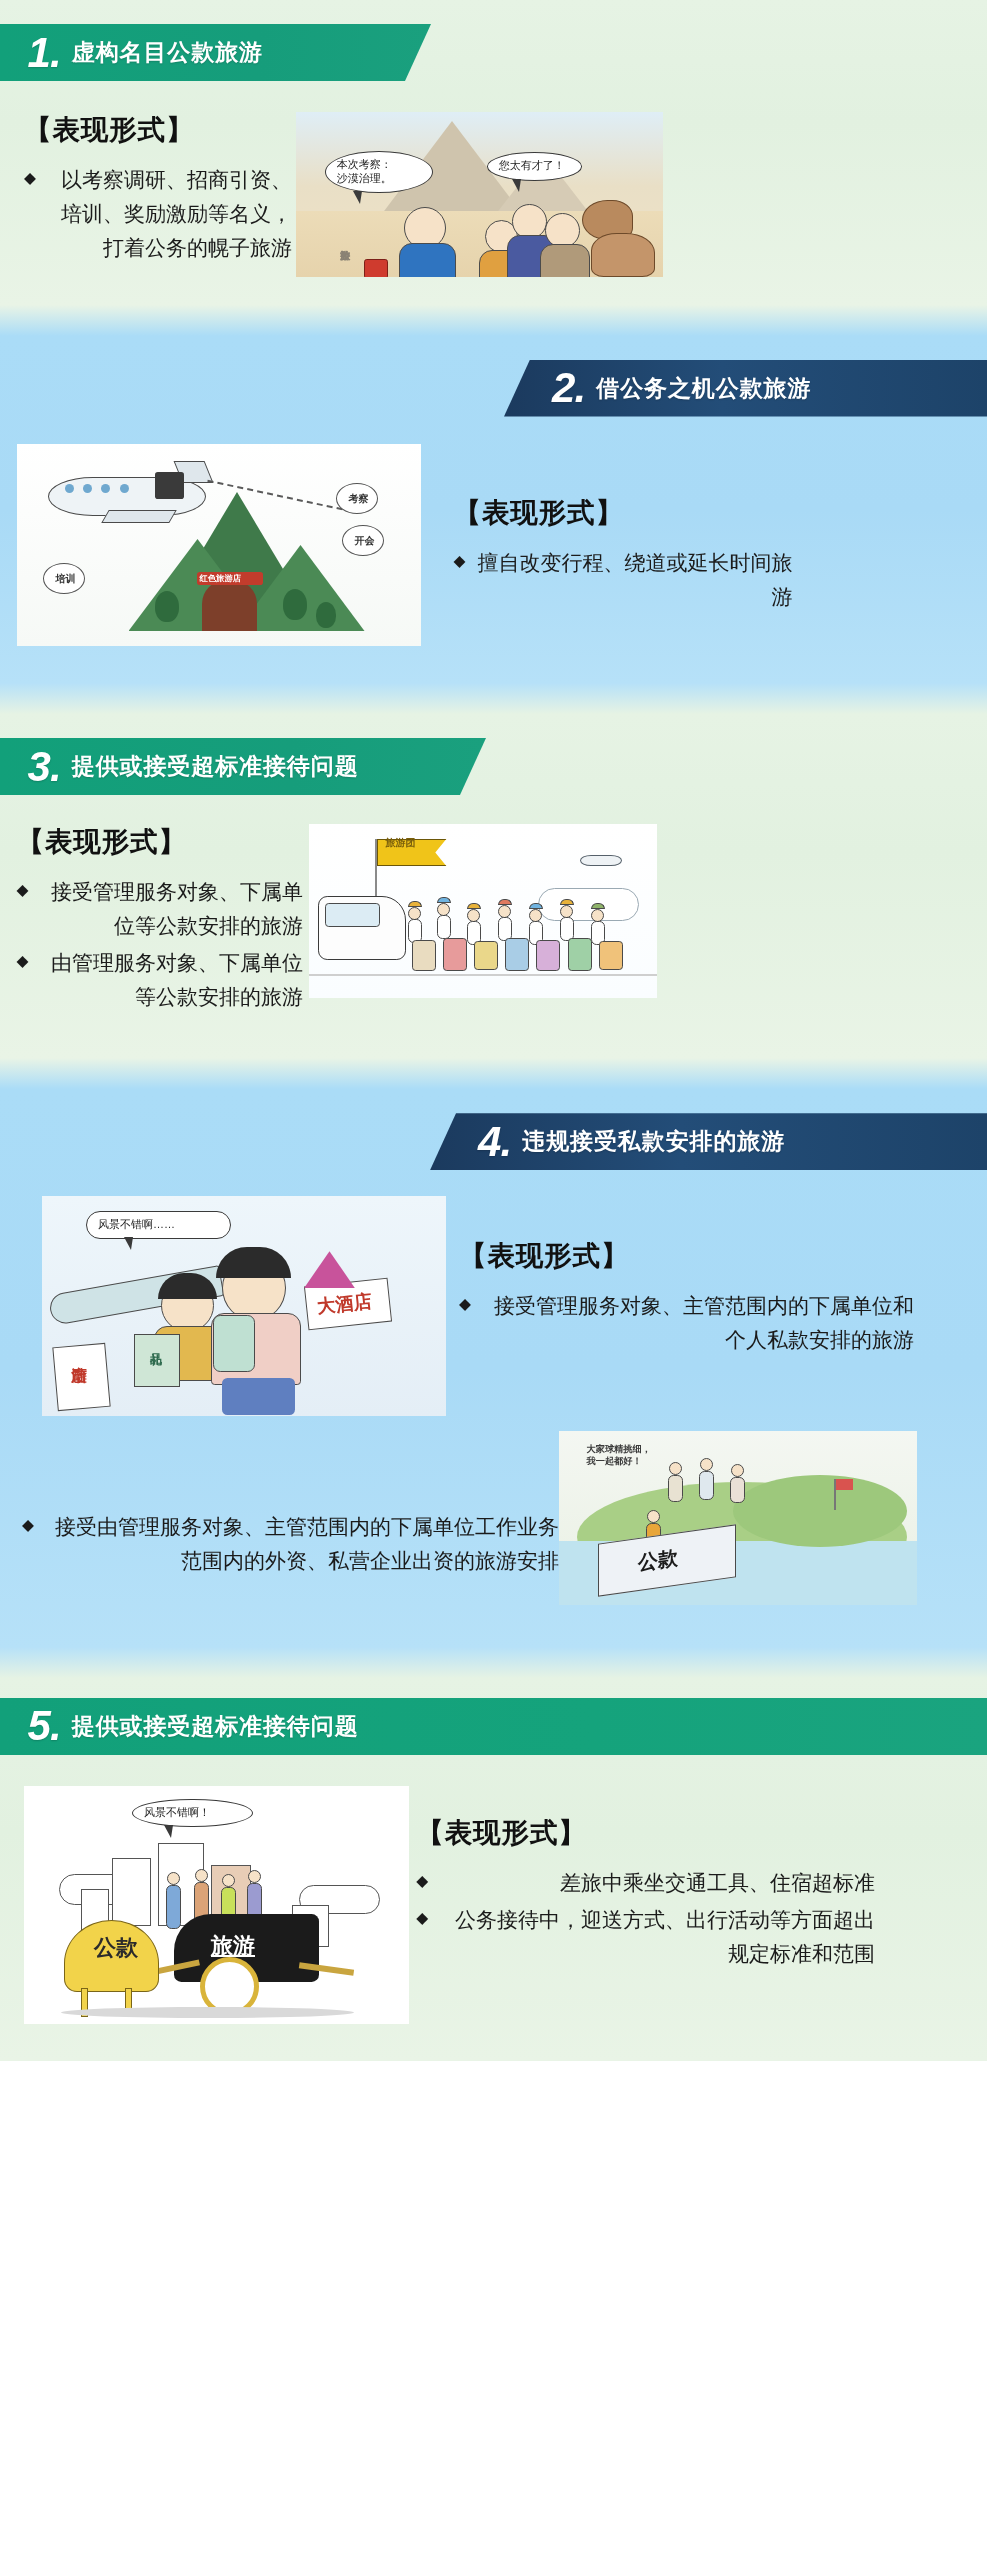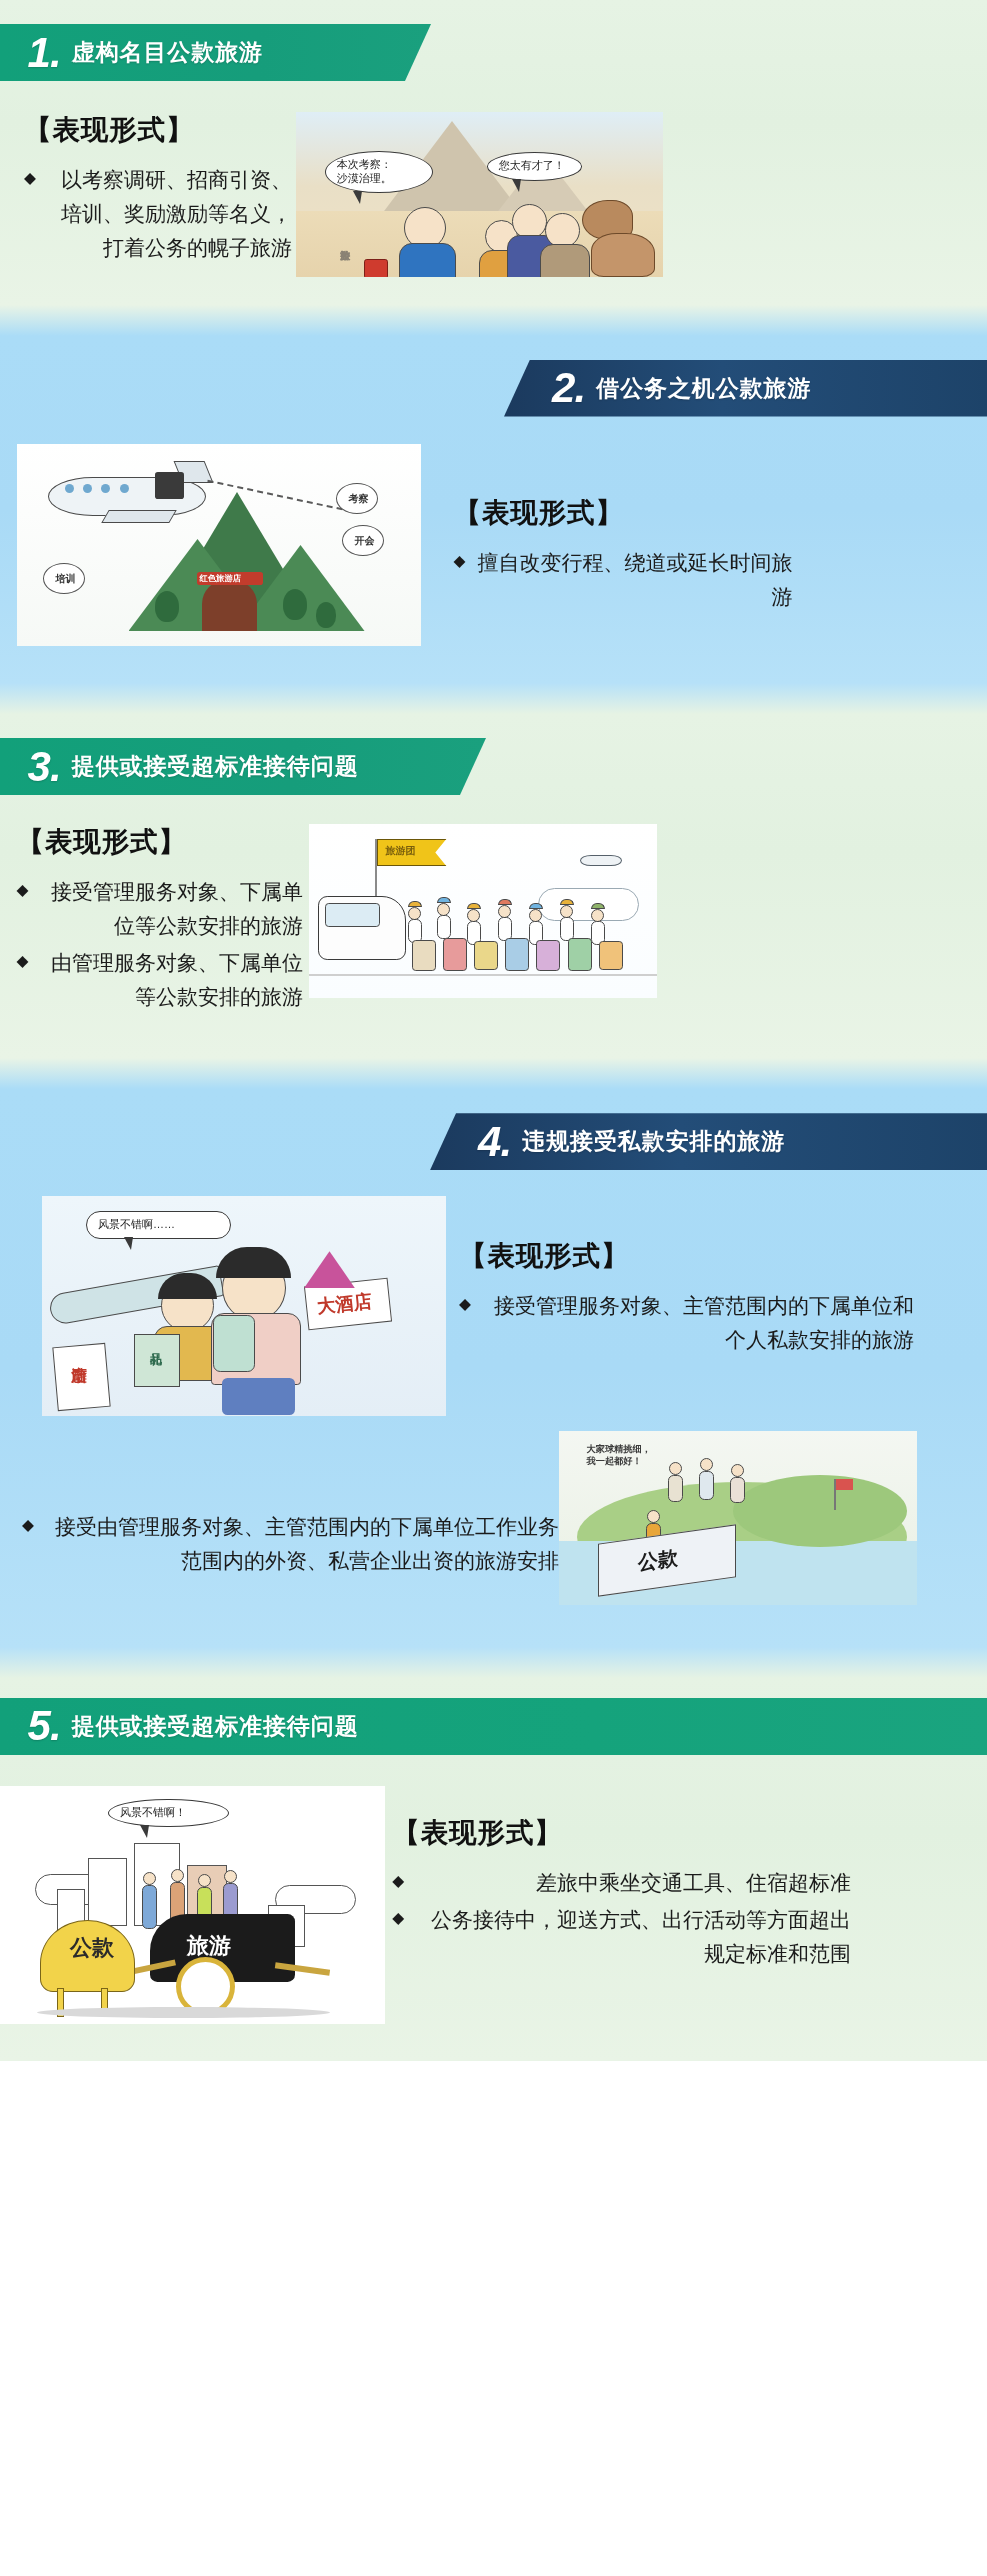--- a/index.html
+++ b/index.html
@@ -306,21 +306,21 @@
       </div>
 
       <div class="col-img" style="margin-left:5.5px;">
         <div class="cartoon tour" style="width:348px;height:174px;">
 
           <div class="cloudy" style="left:229px;top:64px;width:101px;height:33px;border-color:#9aa9b3;"></div>
           <div style="position:absolute;left:271px;top:31px;width:42px;height:11px;background:#eef2f5;border:1.8px solid #55606a;border-radius:11px/5.5px;"></div>
 
           <div class="flagpole" style="left:66px;top:14.7px;width:2.8px;height:59px;"></div>
           <div class="flag" style="left:68px;top:14.7px;width:70px;height:27.5px;clip-path:polygon(0 0,100% 0,84% 50%,100% 100%,0 100%);"></div>
-          <div class="tag" style="left:77px;top:20px;font-size:10px;color:#7a5f0c;">旅游团</div>
+          <div class="tag" style="left:77px;top:12px;font-size:10px;color:#7a5f0c;">旅游团</div>
 
           <div class="bus" style="left:9.2px;top:72px;width:88px;height:64px;"></div>
           <div style="position:absolute;left:16.5px;top:79px;width:55px;height:24px;background:#dcecf4;border:1.8px solid #4a4a4a;border-radius:3.7px;"></div>
 
           <div class="person" style="left:99px;top:77px;">
             <div class="p-cap" style="left:0;top:0;background:#e8b23a;"></div>
             <div class="p-head" style="left:0.9px;top:5.5px;"></div>
             <div class="p-body" style="left:0;top:18.3px;"></div>
           </div>
           <div class="person" style="left:128px;top:73px;">
@@ -465,21 +465,21 @@
   <div class="fade-b2g"></div>
 
   <div class="section sec-green" style="padding-bottom:37px;">
     <div style="height:20px;"></div>
     <div class="banner banner-green banner-full" style="width:100%;">
       <span class="num">5.</span>
       <span class="btitle">提供或接受超标准接待问题</span>
     </div>
 
     <div class="row" style="margin-top:31px;">
-      <div class="col-img" style="">
+      <div class="col-img" style="margin-left:24px;">
         <div class="cartoon cart" style="width:385px;height:238px;">
           <div class="bubble" style="left:108px;top:13px;width:121px;">风景不错啊！</div>
 
           <div class="cloudy" style="left:35px;top:88px;width:86px;height:31px;"></div>
           <div class="cloudy" style="left:275px;top:99px;width:81px;height:29px;"></div>
           <div class="bldg" style="left:88px;top:72px;width:39px;height:68px;"></div>
           <div class="bldg" style="left:134px;top:57px;width:46px;height:83px;"></div>
           <div class="bldg" style="left:187px;top:79px;width:40px;height:61px;background:#e8cdb6;"></div>
           <div class="bldg" style="left:57px;top:103px;width:27.5px;height:48px;"></div>
           <div class="bldg" style="left:268px;top:119px;width:37px;height:42px;"></div>
@@ -495,21 +495,21 @@
           <div class="person" style="left:198px;top:88px;">
             <div class="p-head" style="left:0;top:0;"></div>
             <div class="p-body" style="left:-0.9px;top:13px;height:44px;background:#c8e05a;"></div>
           </div>
           <div class="person" style="left:224px;top:84px;">
             <div class="p-head" style="left:0;top:0;"></div>
             <div class="p-body" style="left:-0.9px;top:13px;height:46px;background:#9b9bd0;"></div>
           </div>
 
           <div class="cartbody" style="left:150px;top:128px;width:145px;height:68px;"></div>
-          <div class="tag" style="left:187px;top:145px;font-size:22px;color:#ffffff;">旅游</div>
+          <div class="tag" style="left:187px;top:145px;font-size:22px;color:#ffffff;text-decoration:underline;">旅游</div>
           <div class="wheel" style="left:176px;top:171px;width:59px;height:59px;"></div>
           <div style="position:absolute;left:112px;top:180px;width:64px;height:5.5px;background:#c9a53f;transform:rotate(-12deg);"></div>
           <div style="position:absolute;left:275px;top:180px;width:55px;height:5.5px;background:#c9a53f;transform:rotate(8deg);"></div>
 
           <div class="ingot" style="left:40px;top:134px;width:95px;height:72px;"></div>
           <div class="tag" style="left:70px;top:147px;font-size:22px;color:#2b2b2b;">公款</div>
           <div style="position:absolute;left:57px;top:202px;width:7.3px;height:29px;background:#f2d34a;border:1.8px solid #7a6518;"></div>
           <div style="position:absolute;left:101px;top:202px;width:7.3px;height:29px;background:#f2d34a;border:1.8px solid #7a6518;"></div>
 
           <div style="position:absolute;left:37px;bottom:5.5px;width:293px;height:11px;background:#d9d9d9;border-radius:50%;"></div>

